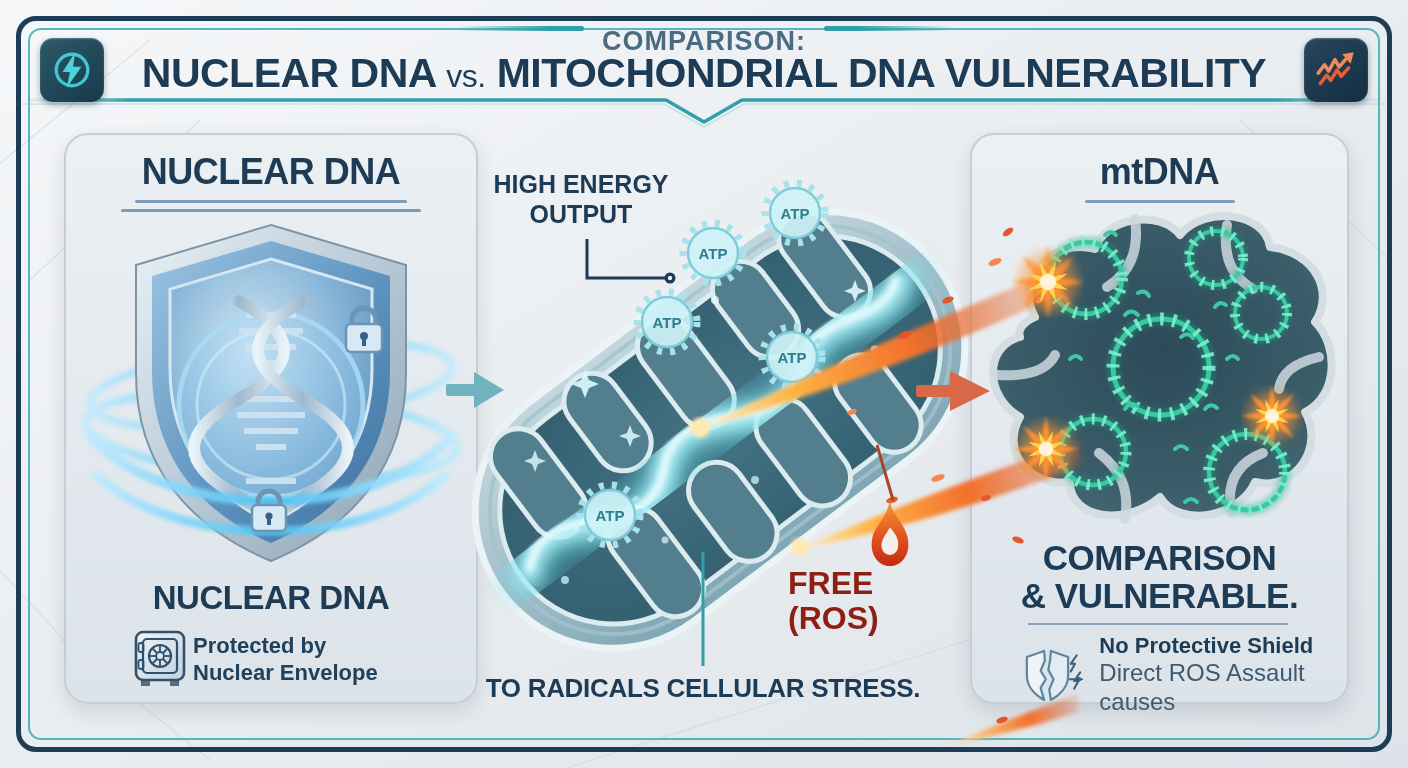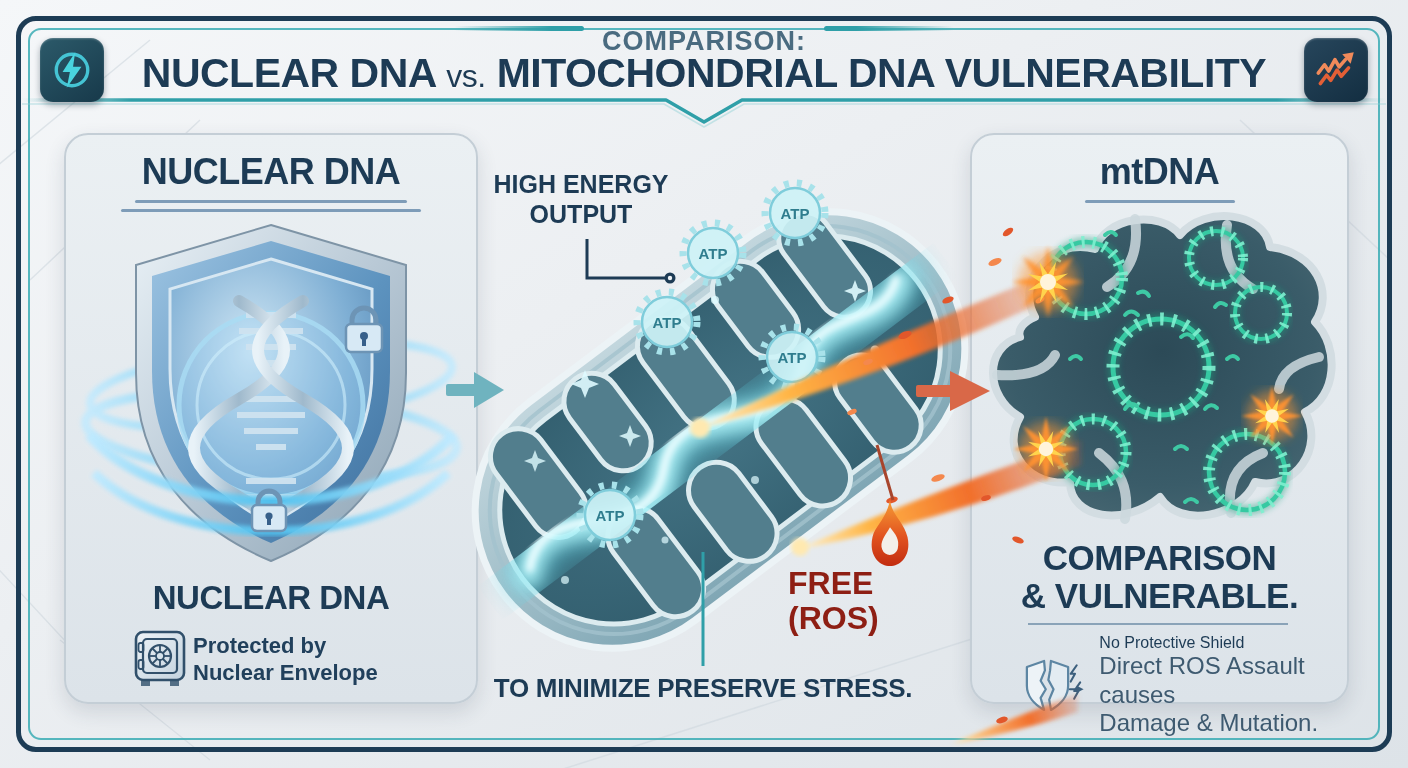--- a/index.html
+++ b/index.html
@@ -43,21 +43,21 @@
 
   .shield-wrap{position:absolute;left:8px;top:78px;width:394px;height:370px}
   .caption2{position:absolute;left:0;top:444px;width:100%;text-align:center;font-size:33px;font-weight:800;color:#1d3b55;letter-spacing:-.5px}
   .note-row{position:absolute;left:66px;top:494px;display:flex;gap:5px;align-items:center}
   .note-text{font-size:22px;font-weight:700;color:#21405c;line-height:1.25}
 
   .blob-wrap{position:absolute;left:3px;top:62px;width:368px;height:348px}
   .status{position:absolute;left:0;top:404px;width:100%;text-align:center;font-size:35px;font-weight:800;color:#1d3b55;letter-spacing:-.5px;line-height:1.08}
   .status-rule{position:absolute;left:56px;top:488px;width:260px;height:2px;background:#8aa3b8}
   .rnote-row{position:absolute;left:48px;top:498px;display:flex;gap:14px;align-items:center}
-  .rnote-bold{font-size:16px;font-weight:400;color:#1d3b55;line-height:1.2}
+  .rnote-bold{font-size:22px;font-weight:700;color:#1d3b55;line-height:1.2}
   .rnote-reg{font-size:24px;font-weight:400;color:#3e5a70;line-height:1.18}
 
   
   .energy-label{position:absolute;left:486px;top:170px;width:190px;text-align:center;
                 font-size:25px;font-weight:800;color:#1d3b55;line-height:1.18;z-index:4}
   .leader{position:absolute;left:573px;top:236px;z-index:4;pointer-events:none}
   .mito-wrap{position:absolute;left:415px;top:150px;width:590px;height:530px;z-index:3;pointer-events:none}
   .overlay{position:absolute;inset:0;z-index:5;pointer-events:none}
   .flame-wrap{position:absolute;left:858px;top:498px;z-index:6}
   .free-radicals{position:absolute;left:788px;top:566px;width:204px;text-align:left;
@@ -330,21 +330,20 @@
         <g stroke="#3c5f7d" stroke-width="2.4" fill="none" stroke-linecap="round" stroke-linejoin="round">
           <polyline points="66,10 59,20 64,20 59,29"></polyline>
           <line x1="58" y1="38" x2="68" y2="38"></line>
           <polyline points="70,30 63,40 68,40 63,49"></polyline>
         </g>
         <path d="M66,34 L74,38 L66,42 Z" fill="#3c5f7d"></path>
       </svg>
       <div>
         <div class="rnote-bold">No Protective Shield</div>
         <div class="rnote-reg">Direct ROS Assault causes</div>
-        <div class="rnote-reg">Damage &amp; Mutation.</div>
       </div>
     </div>
   </div>
 
   <svg class="mito-wrap" viewBox="0 0 590 530">
     <defs>
       <linearGradient id="mitoOuter" x1="0" y1="0" x2="0" y2="1">
         <stop offset="0" stop-color="#c3d7de"></stop>
           <stop offset="1" stop-color="#7fa6b4"></stop>
       </linearGradient>
@@ -522,16 +521,16 @@
       </defs>
     <path d="M32,2 C34,18 46,24 50,40 C54,58 44,70 32,70 C20,70 10,58 14,40 C17,28 28,22 32,2 Z" fill="url(#flameg)"></path>
     <path d="M32,30 C38,38 42,42 40,52 C38,60 27,61 24,53 C21,45 27,39 32,30 Z" fill="#f3efe9"></path>
   </svg>
   <div class="free-radicals">
     <div>FREE</div>
     <div>(ROS)</div>
   </div>
 
   <div class="bottom-caption">
-    <div>TO MINIMIZE PRESERVE STRESS.</div>
+    <div>TO RADICALS CELLULAR STRESS.</div>
   </div>
 
 </div>
 
 </body></html>

